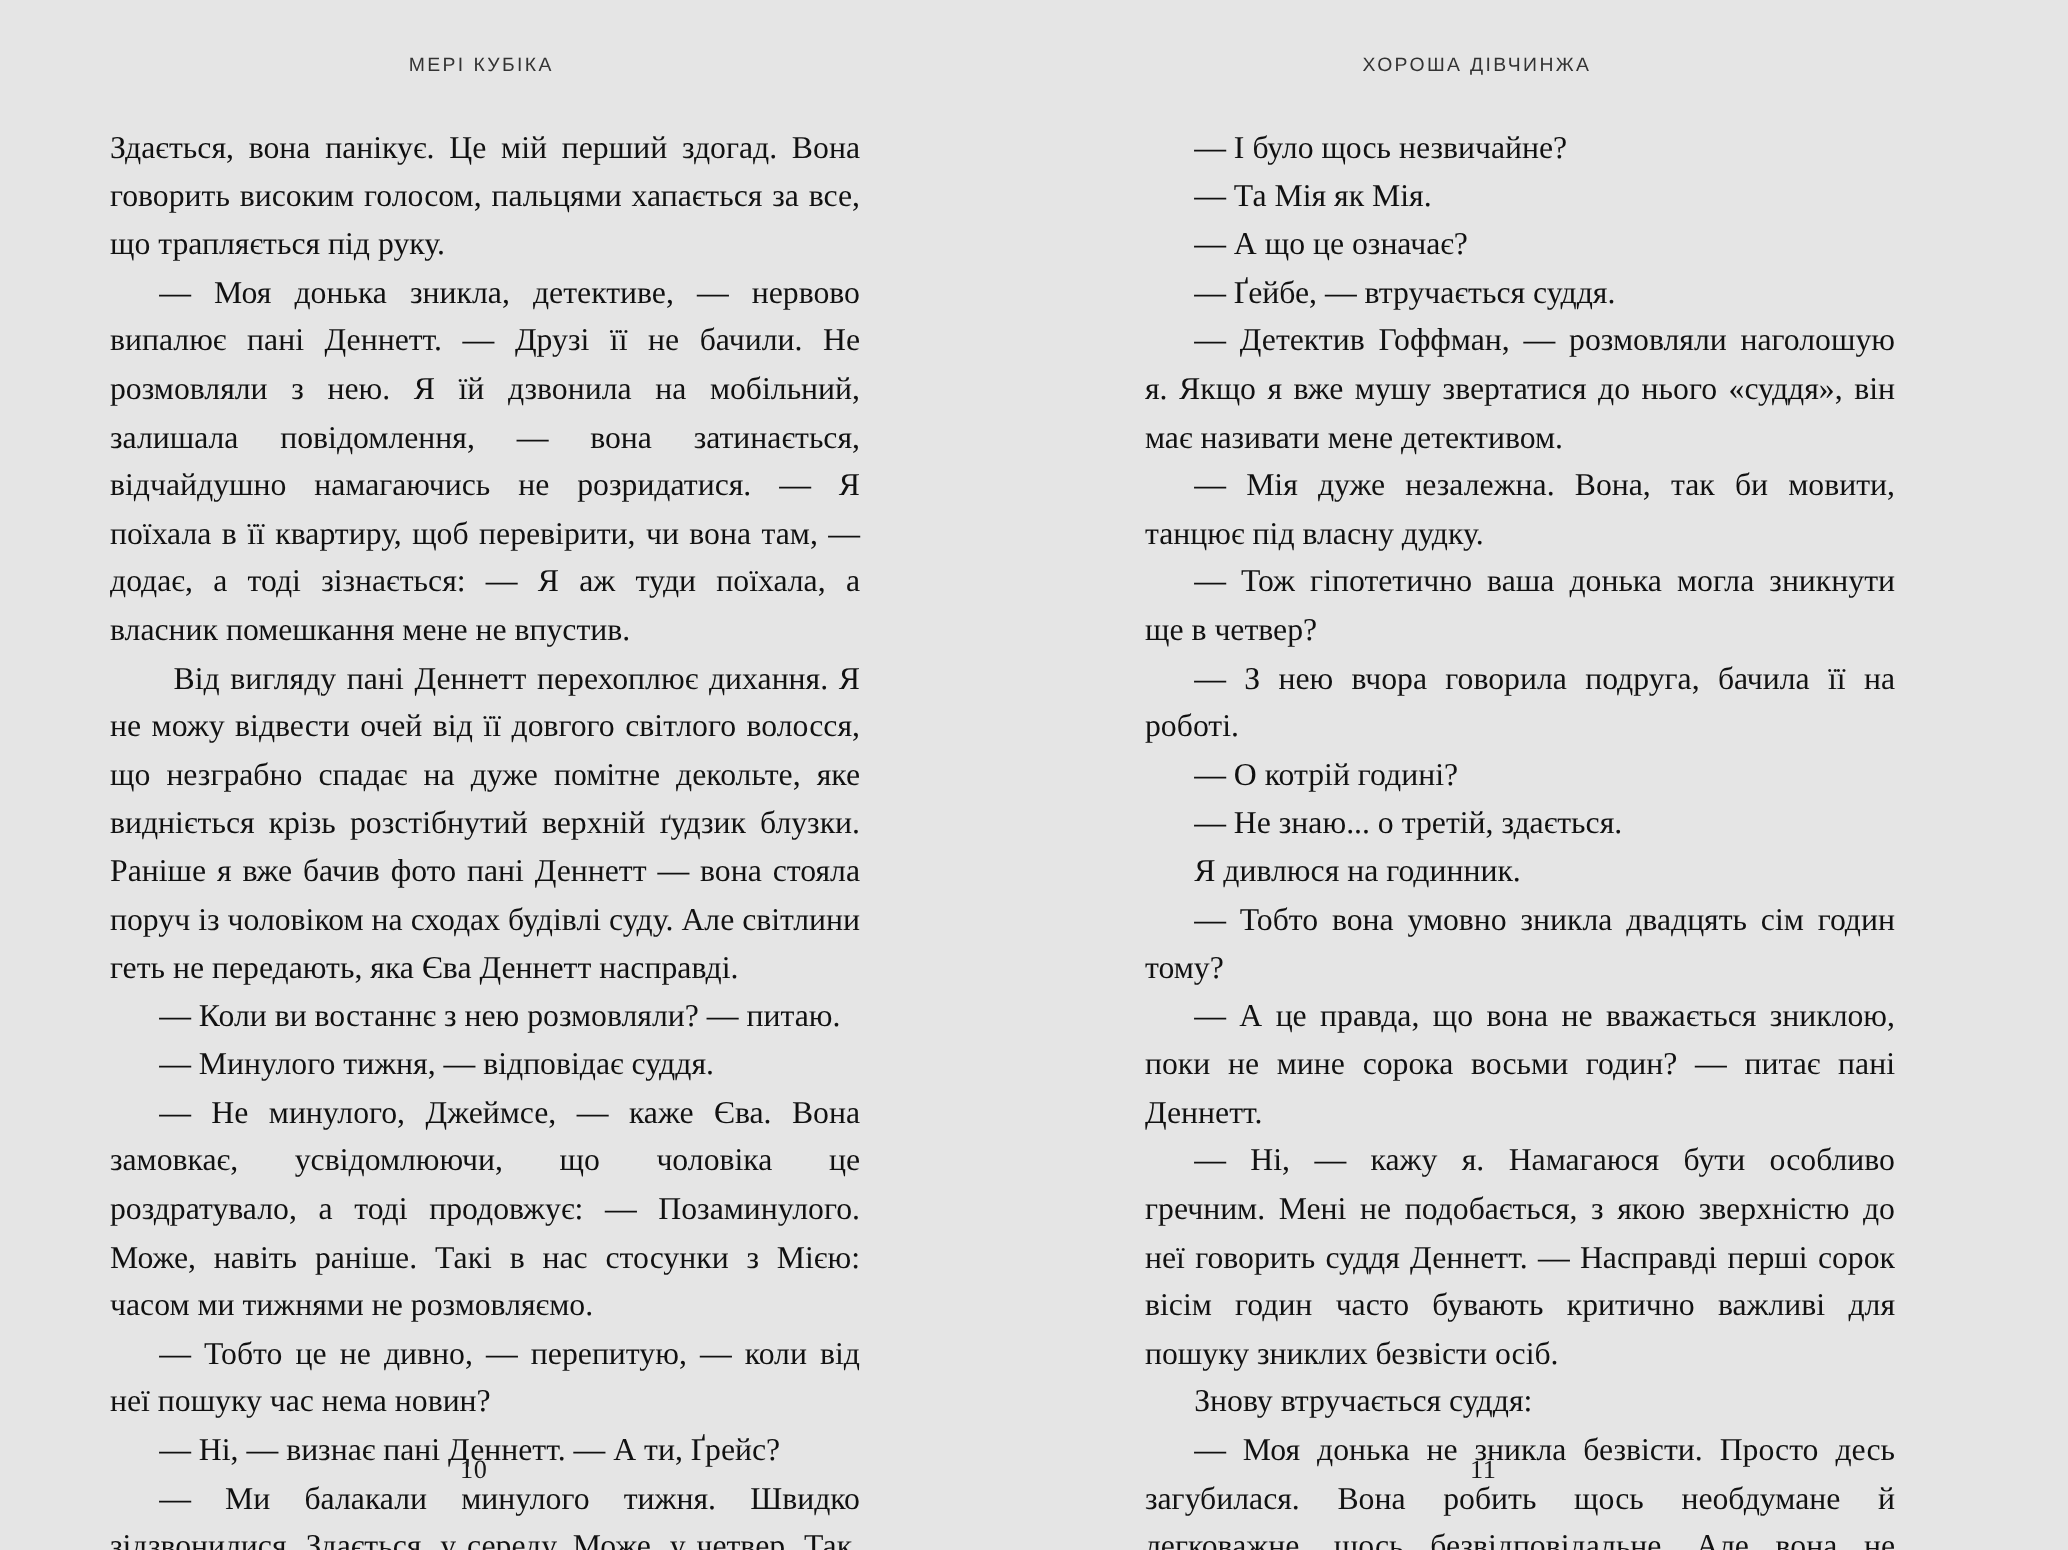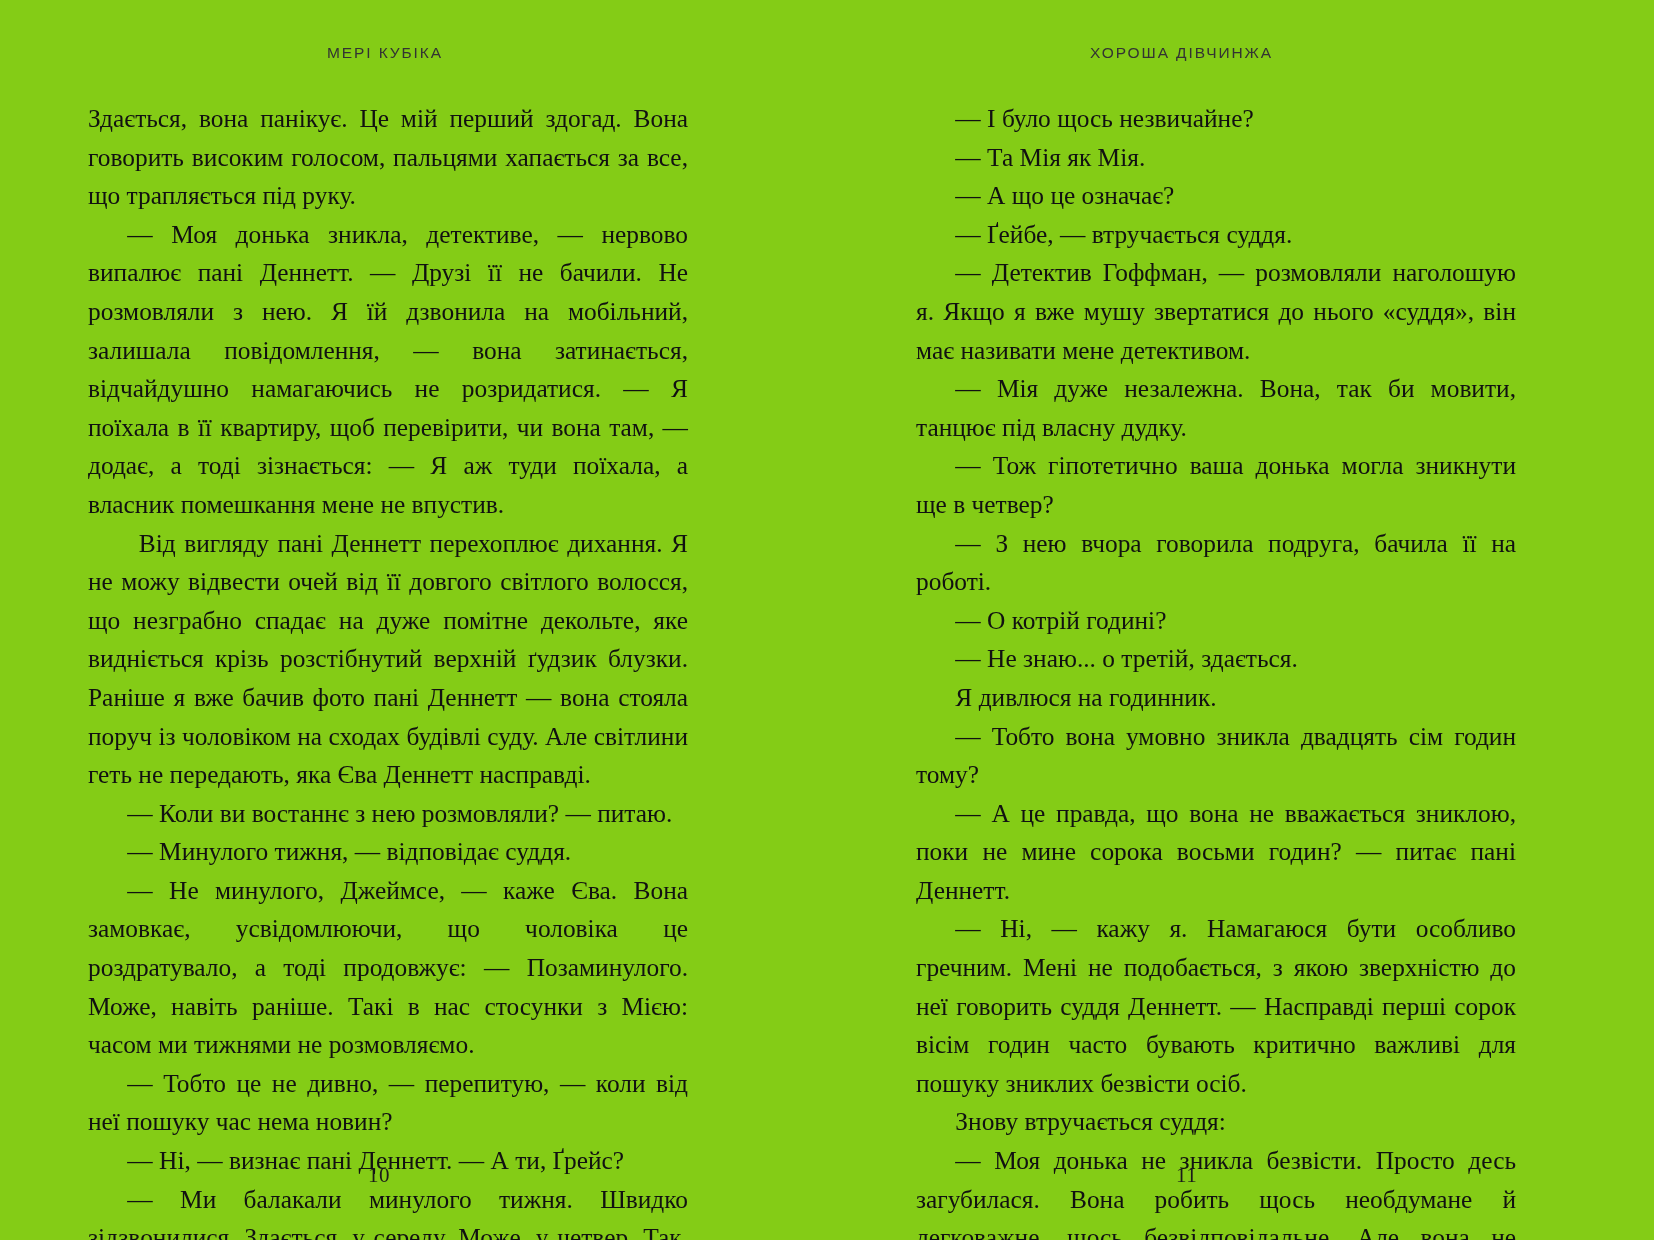--- a/index.html
+++ b/index.html
@@ -14,21 +14,21 @@
     color: #111111;
     position: relative;
     overflow: hidden;
   }
 
   .page {
     width: 1654px;
     height: 1240px;
     box-sizing: border-box;
     position: relative;
-    background: #84cc16;
+    background: #e5e5e5;
   }
 
   
   .running-heads {
     position: absolute;
     top: 44px;
     left: 0;
     width: 1654px;
     height: 24px;
   }

